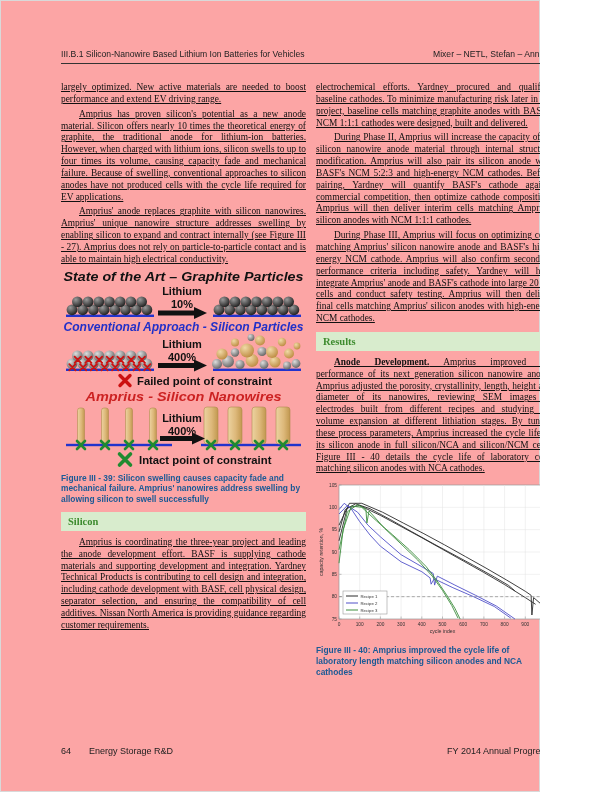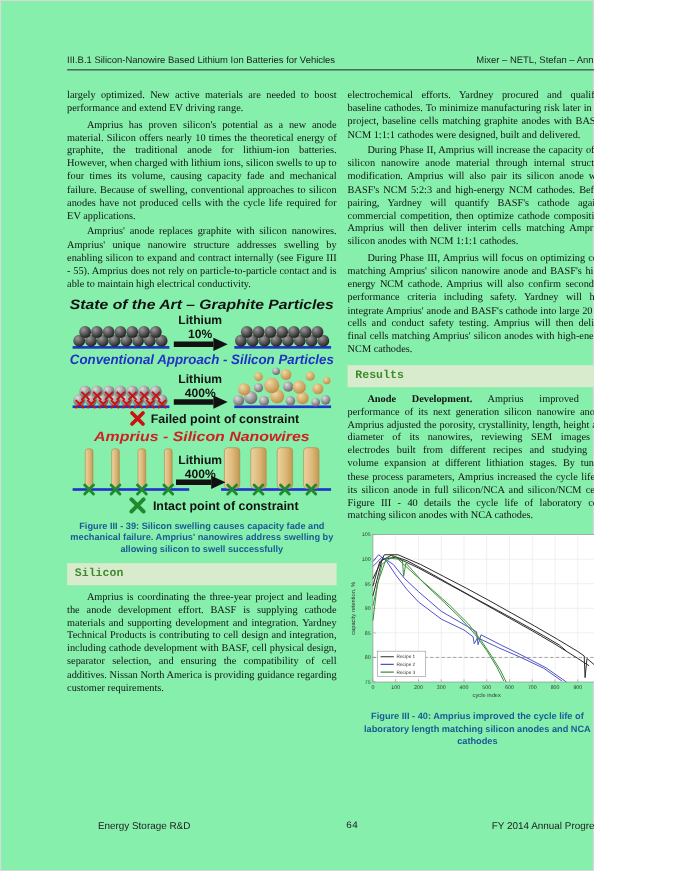--- a/index.html
+++ b/index.html
@@ -1,64 +1,64 @@
 <!DOCTYPE html>
 <html style="--caption-blue: #1b5a96; --section-green-bg: #d8eccd; --section-green-text: #3d8b2e; --fig-blue: #2230c8; --fig-red: #cc2222;"><head>
 <meta charset="utf-8">
 <style>
   html,body{margin:0;padding:0;background:#ffffff;}
-  .page{position:relative;width:540px;height:792px;background:#86efac;overflow:hidden;
+  .page{position:relative;width:540px;height:792px;background:#fca5a5;overflow:hidden;
         box-shadow:inset 0 0 0 1px #d9d9d9;font-family:"Liberation Serif",serif;color:#111;}
   
   .header{position:absolute;left:61px;top:49px;width:490px;display:flex;justify-content:space-between;
           font-family:"Liberation Sans",sans-serif;font-size:8.6px;color:#222;}
   .header-rule{position:absolute;left:61px;top:63px;width:490px;height:1px;background:#333;}
   
   .columns{position:absolute;left:61px;top:82px;width:491px;display:flex;gap:10px;}
   .col-left{width:245px;}
   .col-right{width:236px;}
-  p.body{font-size:9.4px;line-height:1.26;text-align:justify;margin:0 0 3px 0;text-indent:18px;}
+  p.body{font-size:9.4px;line-height:1.26;text-align:justify;margin:0 0 3px 0;text-indent:18px;text-decoration:underline;}
   p.body.noindent{text-indent:0;}
   .lead-bold{font-weight:bold;}
   
   .section-band{margin:7px 0 6px 0;background:var(--section-green-bg,#d8eccd);
-                font-family:Liberation Mono, monospace;font-weight:bold;font-size:10.5px;
+                font-family:Liberation Serif, serif;font-weight:bold;font-size:10.5px;
                 color:var(--section-green-text,#3d8b2e);padding:4px 7px;}
   
   .fig-caption{font-family:"Liberation Sans",sans-serif;font-weight:bold;font-size:8.4px;line-height:1.28;
-               color:var(--caption-blue,#1b5a96);margin:4px 0 2px 0;text-align:center;}
+               color:var(--caption-blue,#1b5a96);margin:4px 0 2px 0;text-align:left;}
   
   .fig39-svg{display:block;margin:2px 0 0 0;}
   .fig-title-black{fill:#111;font-family:"Liberation Sans",sans-serif;font-weight:bold;font-style:italic;}
   .fig-title-blue{fill:var(--fig-blue,#2230c8);font-family:"Liberation Sans",sans-serif;font-weight:bold;font-style:italic;}
   .fig-title-red{fill:var(--fig-red,#cc2222);font-family:"Liberation Sans",sans-serif;font-weight:bold;font-style:italic;}
   .fig-label{fill:#111;font-family:"Liberation Sans",sans-serif;font-weight:bold;}
   .chart-svg{display:block;margin:4px 0 0 0;font-family:"Liberation Sans",sans-serif;}
   
   .footer{position:absolute;left:61px;top:746px;width:490px;display:flex;justify-content:space-between;
           font-family:"Liberation Sans",sans-serif;font-size:9px;color:#222;padding-left:28px;}
-  .footer .center{position:absolute;left:0;right:0;text-align:center;font-family:Liberation Mono, monospace;}
+  .footer .center{position:absolute;left:0;right:0;text-align:left;}
 </style>
 </head>
 <body>
 
 <div class="page">
 
   <div class="header">
     <span>III.B.1 Silicon-Nanowire Based Lithium Ion Batteries for Vehicles</span>
     <span>Mixer – NETL, Stefan – Annual</span>
   </div>
   <div class="header-rule"></div>
 
   <div class="columns">
 
     <div class="col-left">
       <p class="body noindent">largely optimized. New active materials are needed to boost performance and extend EV driving range.</p>
       <p class="body">Amprius has proven silicon's potential as a new anode material. Silicon offers nearly 10 times the theoretical energy of graphite, the traditional anode for lithium-ion batteries. However, when charged with lithium ions, silicon swells to up to four times its volume, causing capacity fade and mechanical failure. Because of swelling, conventional approaches to silicon anodes have not produced cells with the cycle life required for EV applications.</p>
-      <p class="body">Amprius' anode replaces graphite with silicon nanowires. Amprius' unique nanowire structure addresses swelling by enabling silicon to expand and contract internally (see Figure III - 55). Amprius does not rely on particle-to-particle contact and is able to maintain high electrical conductivity.</p>
+      <p class="body">Amprius' anode replaces graphite with silicon nanowires. Amprius' unique nanowire structure addresses swelling by enabling silicon to expand and contract internally (see Figure III - 27). Amprius does not rely on particle-to-particle contact and is able to maintain high electrical conductivity.</p>
 
       <svg id="fig39-art" class="fig39-svg" width="245" height="200" viewBox="0 0 245 200">
         <defs>
           <radialGradient id="gDark" cx="35%" cy="30%" r="75%">
             <stop offset="0%" stop-color="#9a9a9a"></stop>
               <stop offset="100%" stop-color="#1c1c1c"></stop>
           </radialGradient>
           <radialGradient id="gGray" cx="35%" cy="30%" r="75%">
             <stop offset="0%" stop-color="#dddddd"></stop>
               <stop offset="100%" stop-color="#626262"></stop>

